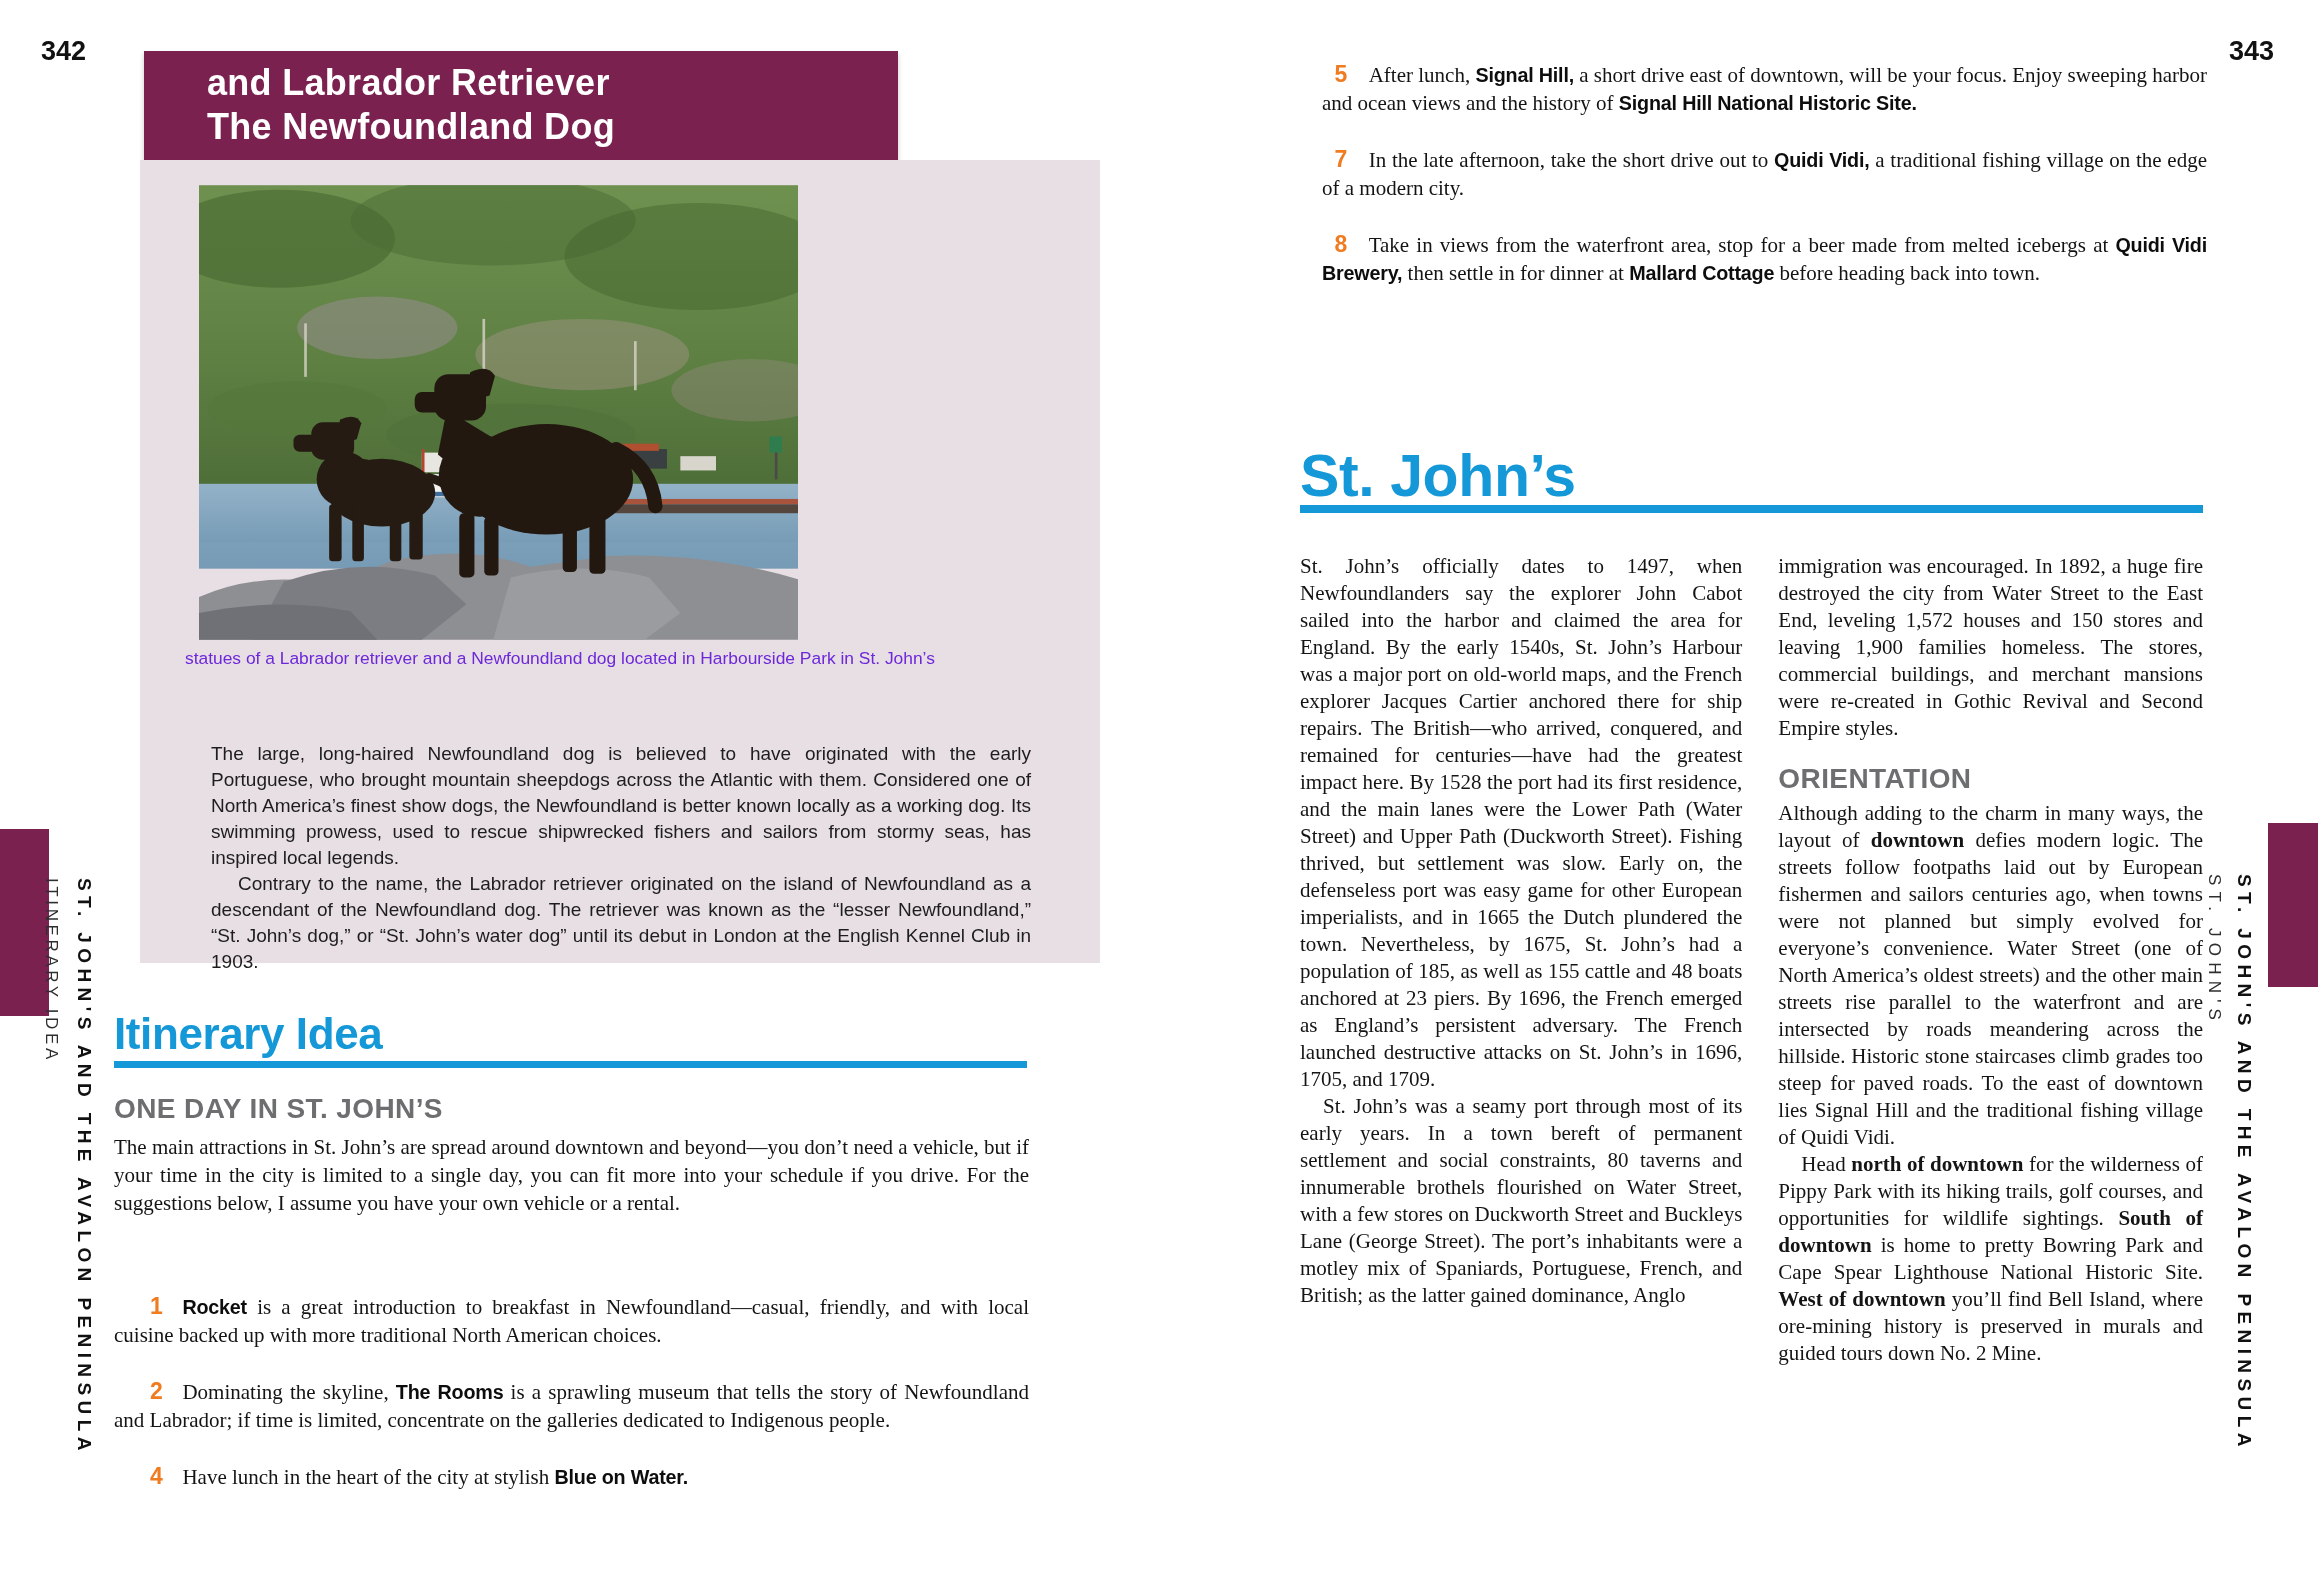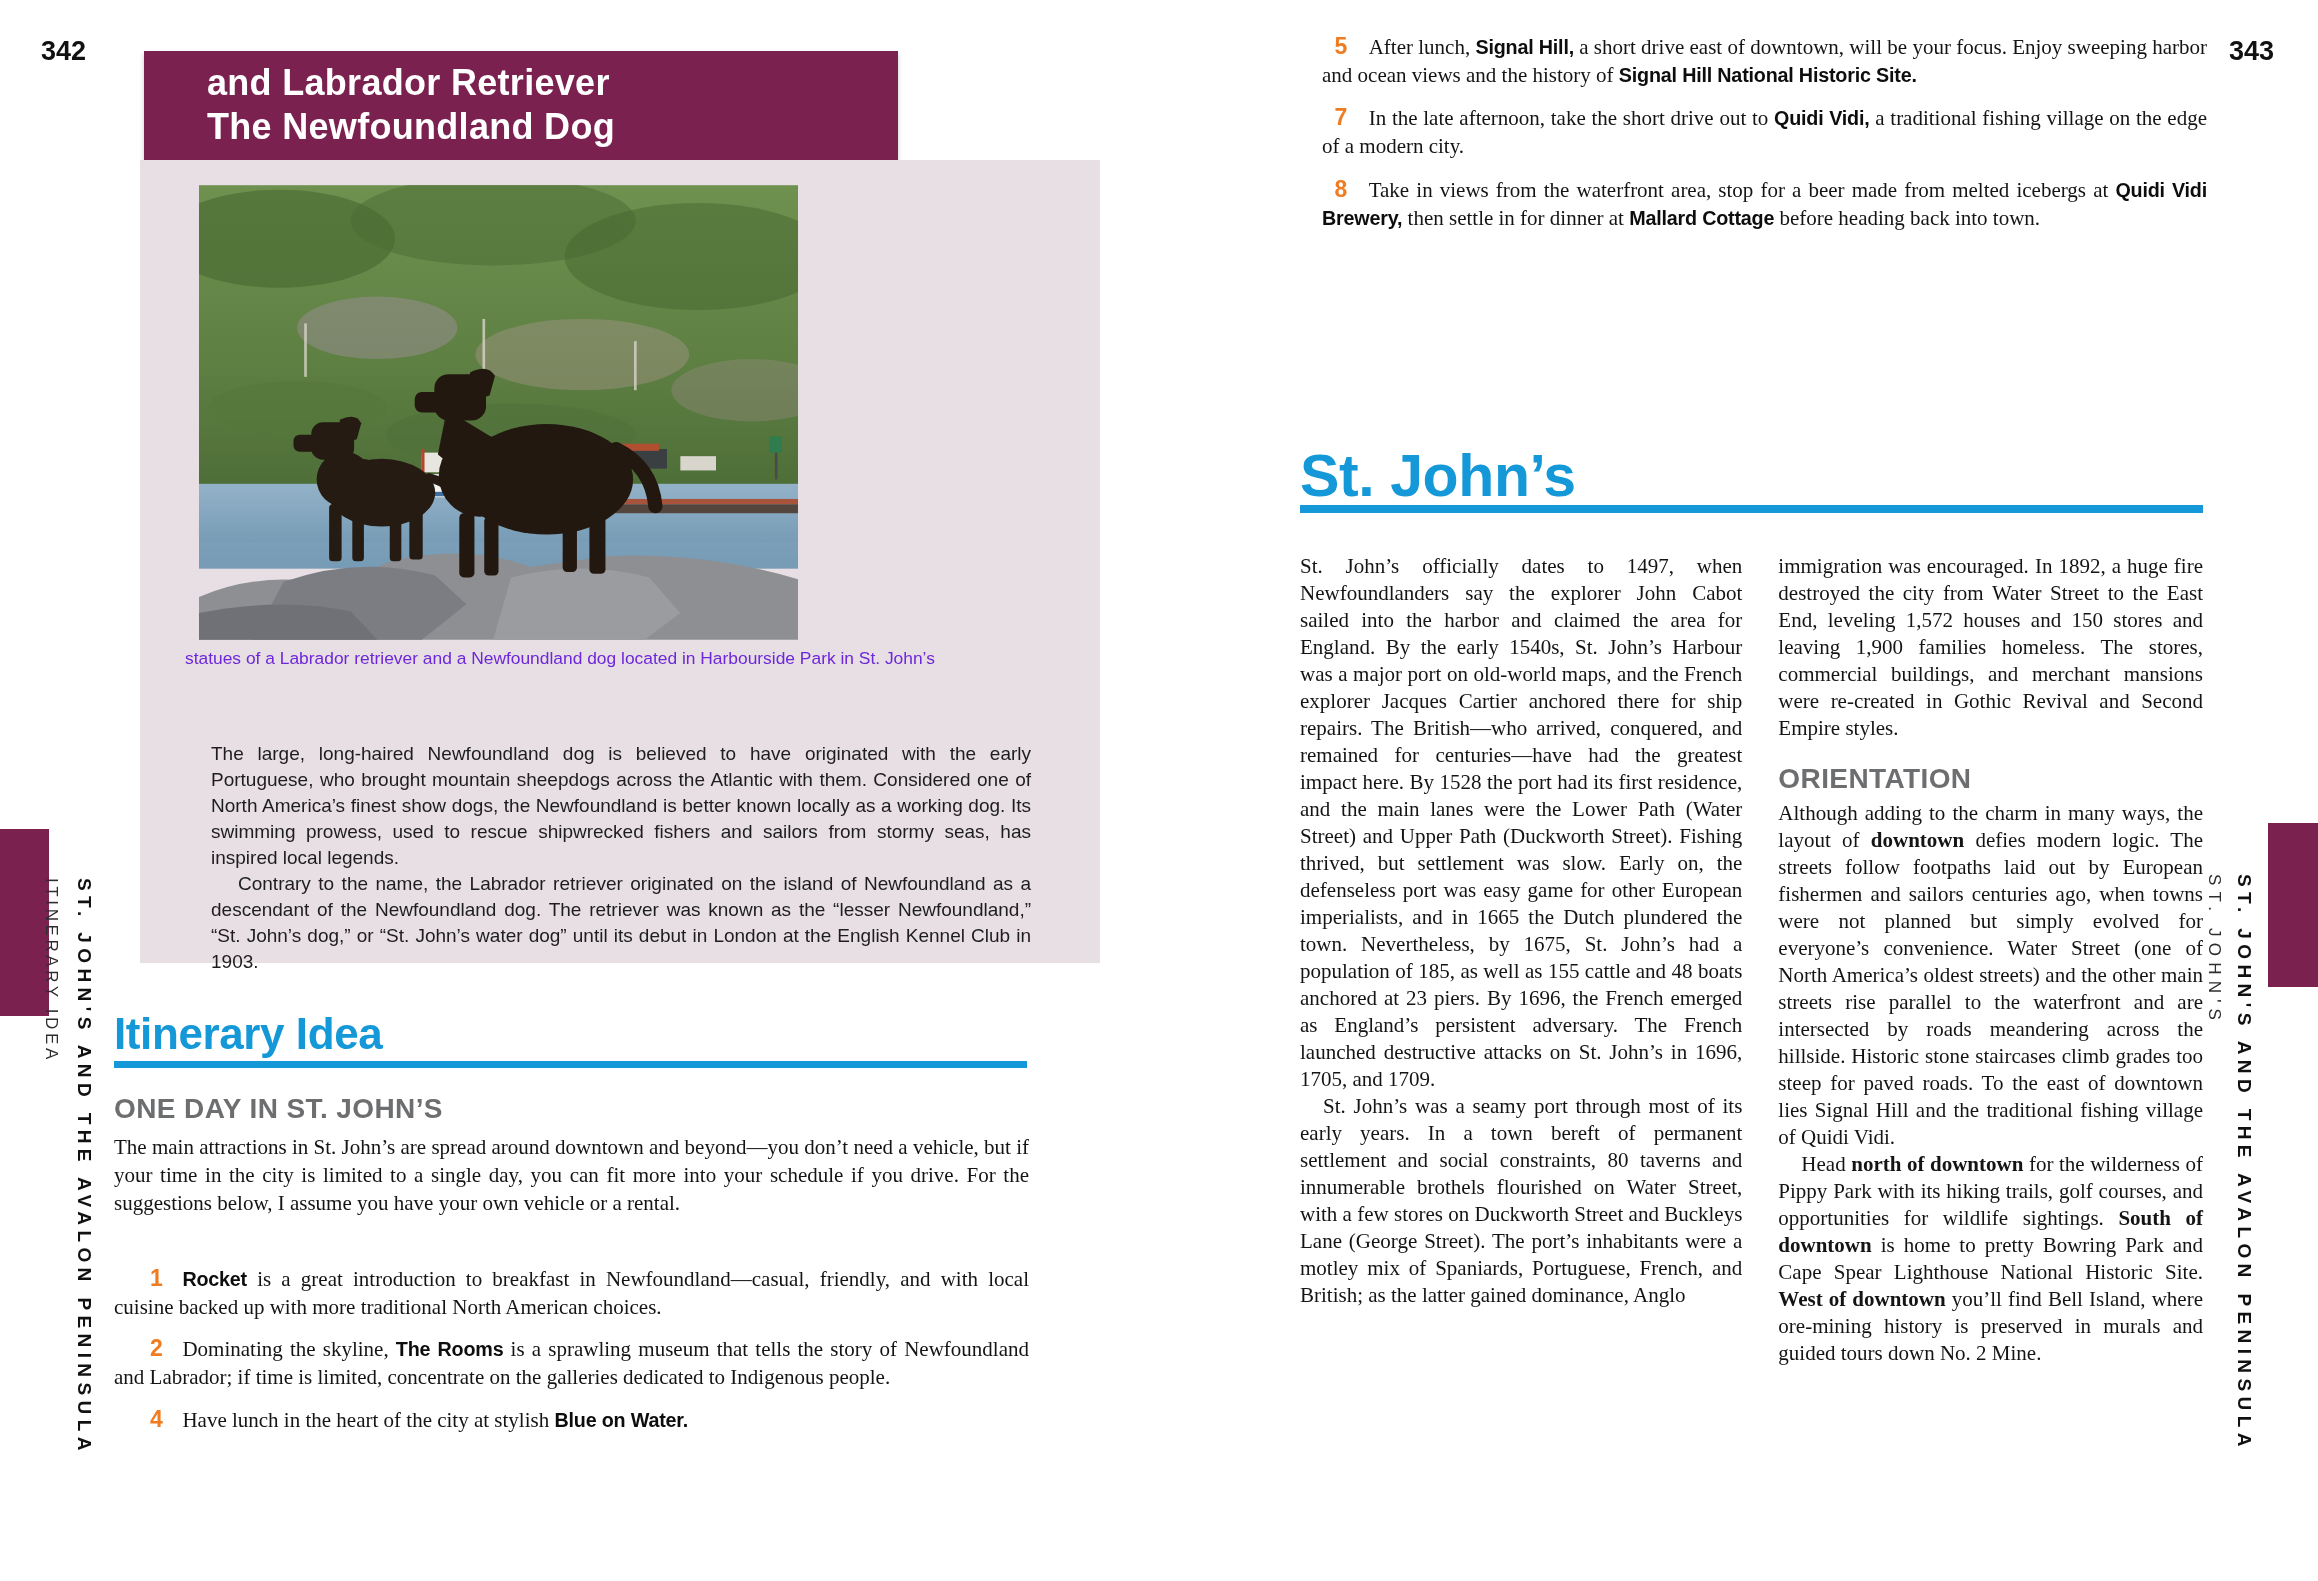--- a/index.html
+++ b/index.html
@@ -29,21 +29,21 @@
   .rule { background:#1598d7; }
   #itin-rule { left:114px; top:1061px; width:913px; height:7.1px; }
   .grayhead { font-family:Liberation Sans, sans-serif; font-weight:700; font-size:28px;
               color:#6d6e70; letter-spacing:0.4px; }
   #one-day { left:114px; top:1093px; }
 
   .serif { font-family:"Liberation Serif","DejaVu Serif",serif; font-size:21px;
            line-height:28px; color:#141414; text-align:justify; }
   #intro { left:114px; top:1133px; width:915px; }
   #items-left { left:114px; top:1264px; width:915px; }
-  .item { text-indent:36px; margin-bottom:13.4px; }
+  .item { text-indent:36px; margin-bottom:13.4px;margin-top:28px; }
   .num { font-family:"Liberation Sans",sans-serif; font-weight:700; color:#f07c21;
          font-size:23px; margin-right:19.6px; }
   .rich b { font-family:"Liberation Sans",sans-serif; font-weight:700; font-size:.94em;
             letter-spacing:-0.2px; color:#0d0d0d; }
 
   
   #items-right { left:1322px; top:32px; width:885px; }
   #items-right .item { text-indent:12.5px; margin-bottom:14.3px; }
   #items-right .num { margin-right:21.4px; }
   #stjohns-heading { left:1300px; top:442px; font-size:59px; letter-spacing:-0.4px; }

